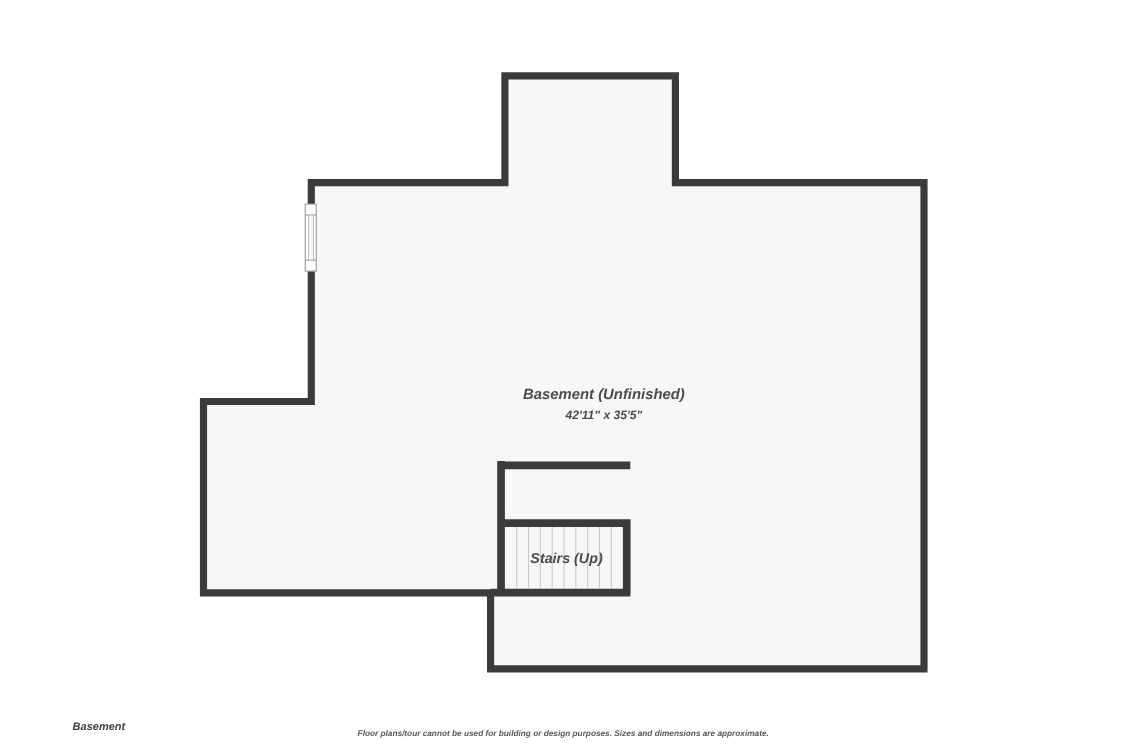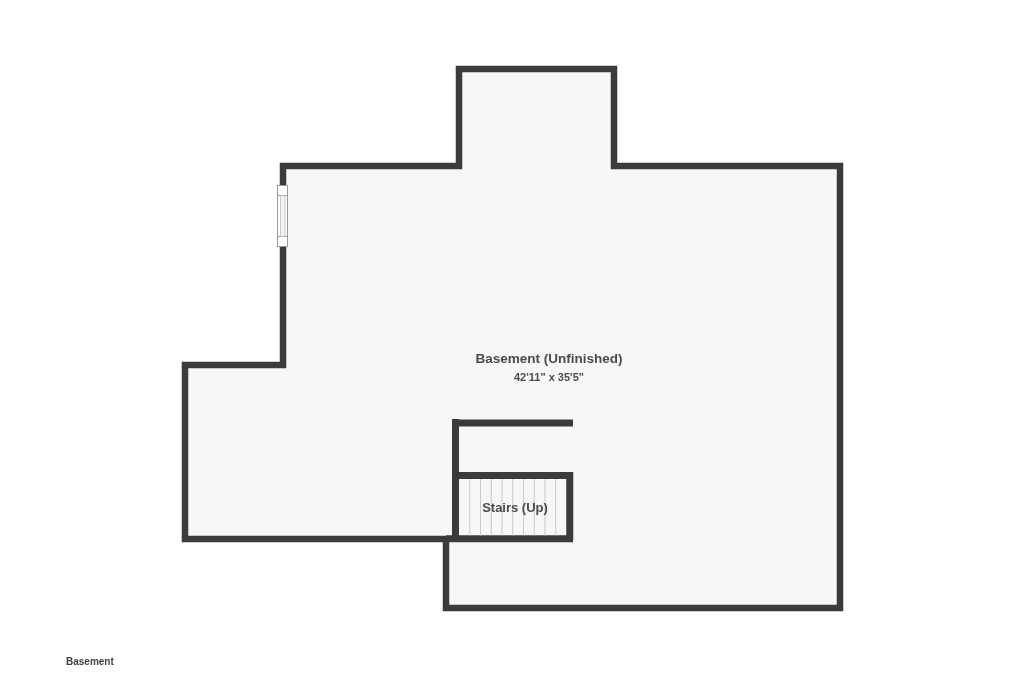--- a/index.html
+++ b/index.html
@@ -12,20 +12,21 @@
     background: #ffffff;
     font-family: "Liberation Sans", sans-serif;
     position: relative;
     overflow: hidden;
   }
   .stage {
     position: absolute;
     left: 0; top: 0;
     width: 1024px;
     height: 682px;
+    font-style: italic;
   }
   svg { display: block; }
   .room-name {
     font-family: "Liberation Sans", sans-serif;
     font-size: 13.5px;
     font-weight: bold;
     fill: #4b4b4b;
   }
   .room-dims {
     font-family: "Liberation Sans", sans-serif;
@@ -91,13 +92,14 @@
       <rect x="280.5" y="195.5" width="4.5" height="41" fill="#f4f4f4" stroke="#b8b8b8" stroke-width="0.8"></rect>
     </g>
 
     <text class="room-name" x="549" y="363" text-anchor="middle">Basement (Unfinished)</text>
     <text class="room-dims" x="549" y="381" text-anchor="middle">42'11" x 35'5"</text>
     <text class="stairs-label" x="515" y="512" text-anchor="middle">Stairs (Up)</text>
   </svg>
 
   <div class="floor-label">Basement</div>
 
+  <div class="disclaimer">Floor plans/tour cannot be used for building or design purposes. Sizes and dimensions are approximate.</div>
 </div>
 
 </body></html>

